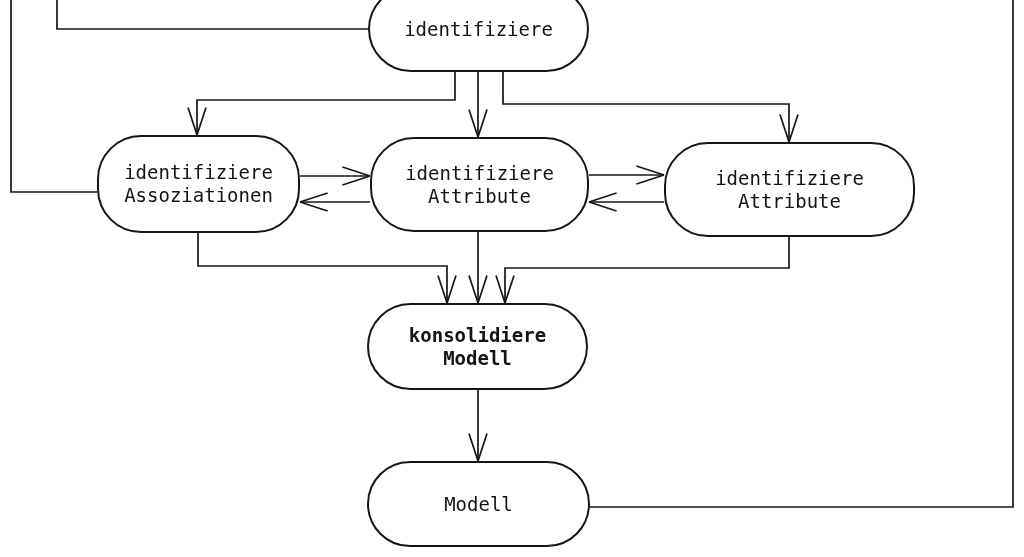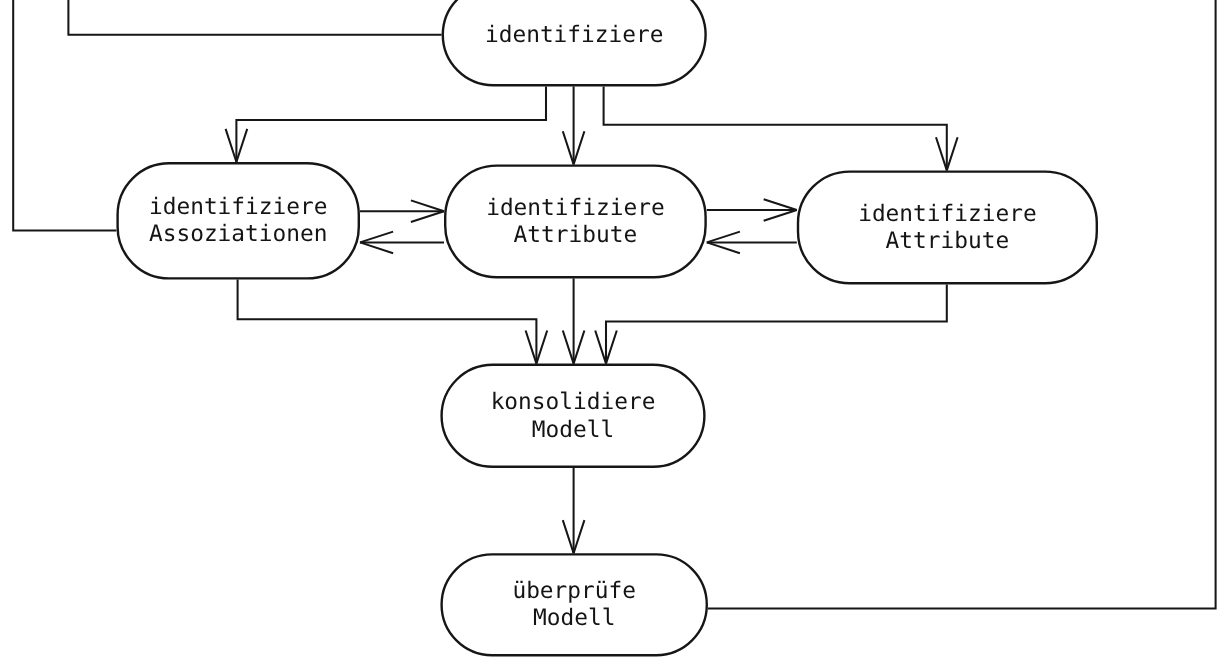--- a/index.html
+++ b/index.html
@@ -86,22 +86,21 @@
         <span>Assoziationen</span>
       </div>
       <div class="node" style="left: 370px; top: 137px; width: 219px; height: 95px;">
         <span>identifiziere</span>
         <span>Attribute</span>
       </div>
       <div class="node" style="left: 664px; top: 142px; width: 251px; height: 95px;">
         <span>identifiziere</span>
         <span>Attribute</span>
       </div>
-      <div class="node" style="left: 367px; top: 303px; width: 221px; height: 87px;">
+      <div class="node" style="left: 367px; top: 303px; width: 221px; height: 87px; font-weight: bold;">
         <span>konsolidiere</span>
         <span>Modell</span>
       </div>
       <div class="node" style="left: 367px; top: 461px; width: 223px; height: 86px;">
-        <span>überprüfe</span>
         <span>Modell</span>
       </div>
     </div>
 </div>
 
 </body></html>

